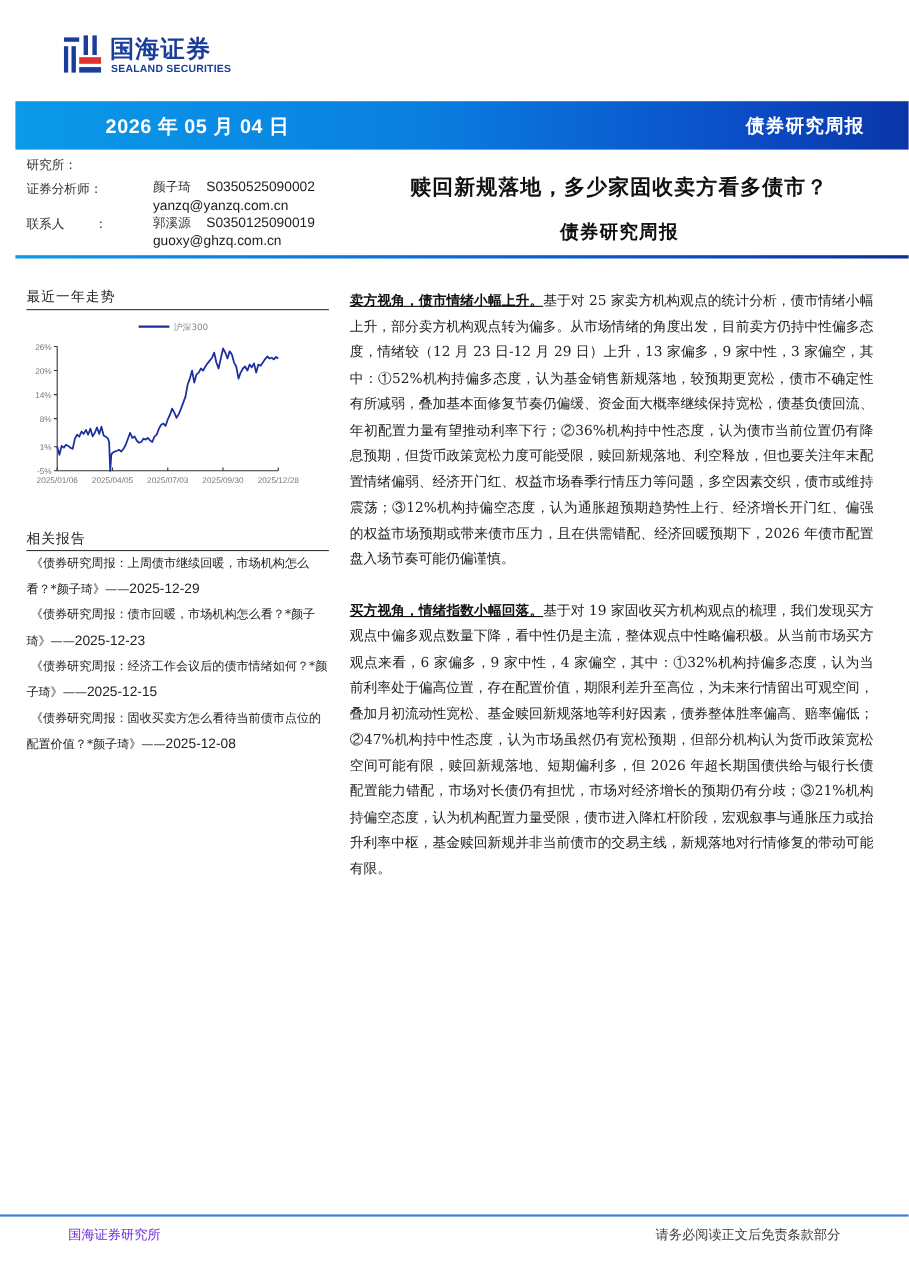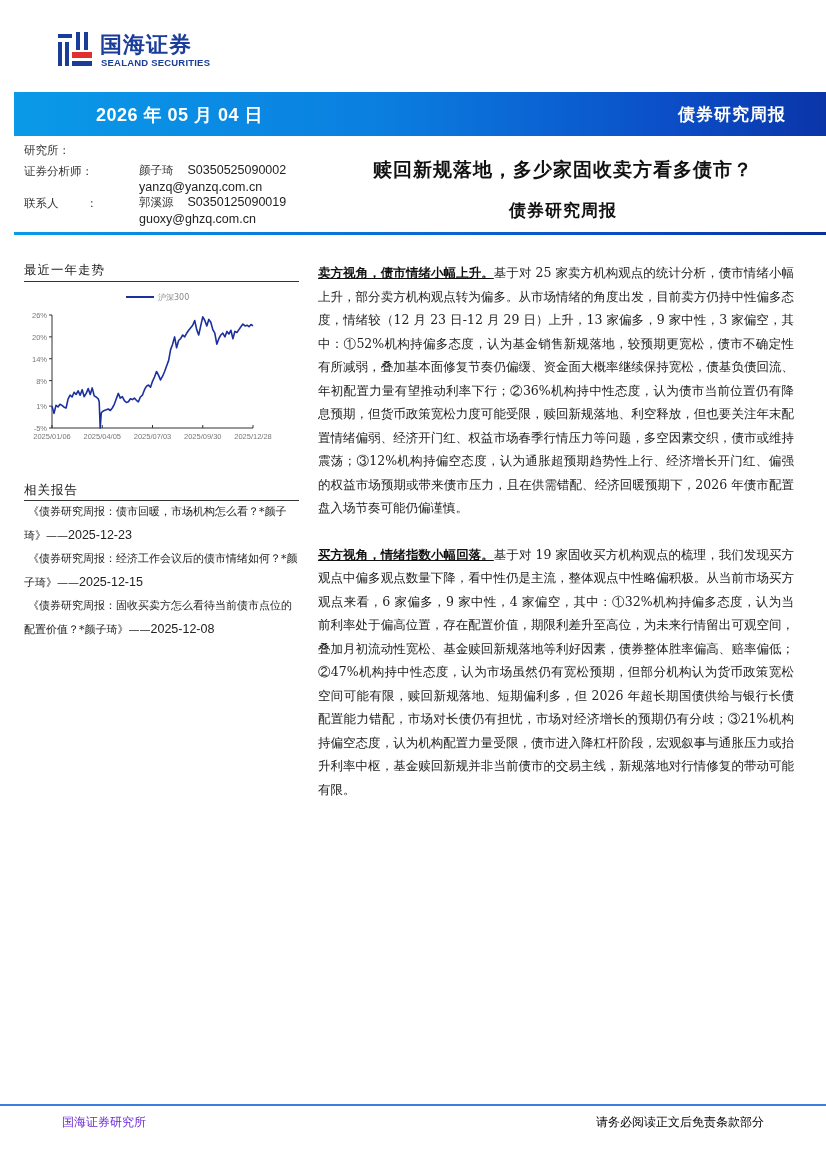--- a/index.html
+++ b/index.html
@@ -45,21 +45,21 @@
   .related-item { display:block; text-indent:4px; }
 
   
   .main { left:318px; width:476px; font-size:12.5px; line-height:23.5px; color:#222; text-align:justify; }
   .main p { margin:0 0 23px 0; }
   .main .lead { font-weight:bold; text-decoration:underline; color:#111; }
 
   
   .foot-line { left:0; top:1104px; width:826px; height:2px; background:#3a7fe0; }
   .foot-left { left:62px; top:1114px; font-size:12px; color:#6d28d9; }
-  .foot-right { right:62px; top:1114px; font-size:12px; color:#000000; }
+  .foot-right { right:62px; top:1114px; font-size:12px; color:#404040; }
 </style>
 </head>
 <body>
 
 <div class="abs logo">
   <svg class="abs logo-mark" viewBox="0 0 34 36">
     <rect x="0" y="2" width="14" height="4" fill="#1a3d9a"></rect>
     <rect x="0" y="10" width="4" height="24" fill="#1a3d9a"></rect>
     <rect x="7" y="10" width="4" height="24" fill="#1a3d9a"></rect>
     <rect x="18" y="0" width="4" height="18" fill="#1a3d9a"></rect>
@@ -132,20 +132,21 @@
         <text x="245" y="154" text-anchor="middle" font-size="7.5" fill="#777" font-family="Liberation Sans, sans-serif">2025/12/28</text>
       </g>
     <path id="series-line" fill="none" stroke-width="1.6" stroke-linejoin="round" d="M44.0,121.1 L46.0,128.4 L48.0,120.4 L50.0,121.9 L52.0,119.3 L54.0,120.4 L56.1,122.2 L58.1,123.0 L60.1,113.8 L62.1,110.2 L64.1,112.0 L66.1,107.3 L68.1,109.5 L70.1,105.8 L72.1,110.2 L74.2,104.7 L76.2,111.7 L78.2,108.4 L80.2,103.6 L82.2,109.5 L84.2,102.9 L86.2,110.9 L88.2,112.0 L90.2,113.8 L91.2,116.8 L92.2,143.0 L93.2,128.4 L94.3,126.6 L96.3,125.5 L98.3,124.8 L100.3,124.0 L102.3,125.5 L104.3,123.0 L106.3,119.3 L108.3,113.8 L110.3,108.4 L112.3,113.1 L114.3,111.7 L116.4,115.7 L118.4,117.5 L120.4,116.8 L122.4,113.8 L124.4,114.6 L126.4,113.1 L128.4,115.3 L130.4,116.8 L132.4,112.0 L134.4,110.2 L136.5,104.7 L138.5,101.1 L140.5,100.0 L142.5,102.2 L144.5,96.3 L146.5,92.0 L148.5,86.5 L150.5,90.1 L152.5,94.9 L154.6,91.2 L156.6,86.5 L158.6,81.0 L160.6,75.6 L162.6,64.6 L164.6,59.2 L166.6,51.9 L168.6,62.8 L170.6,55.5 L172.6,53.7 L174.7,50.0 L176.7,51.9 L178.7,48.2 L180.7,45.3 L182.7,42.8 L184.7,40.2 L186.7,35.5 L188.7,44.6 L190.7,50.0 L192.7,40.9 L194.8,31.8 L196.8,35.5 L198.8,40.9 L200.8,34.4 L202.8,37.3 L204.8,44.6 L206.8,48.2 L208.8,59.2 L210.8,53.7 L212.8,50.0 L214.8,48.2 L216.9,51.9 L218.9,46.4 L220.9,49.0 L222.9,45.3 L224.9,53.7 L226.9,46.4 L228.9,47.5 L230.9,44.6 L232.9,41.7 L234.9,39.1 L237.0,40.9 L239.0,40.2 L241.0,41.7 L243.0,39.5 L245.0,40.9 " stroke="#1b2f9e"></path>
   </svg>
 </div>
 
 <div class="abs side-head" style="top:482px;">相关报告</div>
 <div class="abs side-rule" style="top:500px;"></div>
 
 <div class="abs related">
+  <span class="related-item"><span>《债券研究周报：上周债市继续回暖，市场机构怎么看？*颜子琦》——</span><span class="num">2025-12-29</span></span>
   <span class="related-item"><span>《债券研究周报：债市回暖，市场机构怎么看？*颜子琦》——</span><span class="num">2025-12-23</span></span>
   <span class="related-item"><span>《债券研究周报：经济工作会议后的债市情绪如何？*颜子琦》——</span><span class="num">2025-12-15</span></span>
   <span class="related-item"><span>《债券研究周报：固收买卖方怎么看待当前债市点位的配置价值？*颜子琦》——</span><span class="num">2025-12-08</span></span>
 </div>
 
 <div class="abs main" style="top:261px;">
   <p><span class="lead">卖方视角，债市情绪小幅上升。</span><span>基于对 25 家卖方机构观点的统计分析，债市情绪小幅上升，部分卖方机构观点转为偏多。从市场情绪的角度出发，目前卖方仍持中性偏多态度，情绪较（12 月 23 日-12 月 29 日）上升，13 家偏多，9 家中性，3 家偏空，其中：①52%机构持偏多态度，认为基金销售新规落地，较预期更宽松，债市不确定性有所减弱，叠加基本面修复节奏仍偏缓、资金面大概率继续保持宽松，债基负债回流、年初配置力量有望推动利率下行；②36%机构持中性态度，认为债市当前位置仍有降息预期，但货币政策宽松力度可能受限，赎回新规落地、利空释放，但也要关注年末配置情绪偏弱、经济开门红、权益市场春季行情压力等问题，多空因素交织，债市或维持震荡；③12%机构持偏空态度，认为通胀超预期趋势性上行、经济增长开门红、偏强的权益市场预期或带来债市压力，且在供需错配、经济回暖预期下，2026 年债市配置盘入场节奏可能仍偏谨慎。</span></p>
   <p><span class="lead">买方视角，情绪指数小幅回落。</span><span>基于对 19 家固收买方机构观点的梳理，我们发现买方观点中偏多观点数量下降，看中性仍是主流，整体观点中性略偏积极。从当前市场买方观点来看，6 家偏多，9 家中性，4 家偏空，其中：①32%机构持偏多态度，认为当前利率处于偏高位置，存在配置价值，期限利差升至高位，为未来行情留出可观空间，叠加月初流动性宽松、基金赎回新规落地等利好因素，债券整体胜率偏高、赔率偏低；②47%机构持中性态度，认为市场虽然仍有宽松预期，但部分机构认为货币政策宽松空间可能有限，赎回新规落地、短期偏利多，但 2026 年超长期国债供给与银行长债配置能力错配，市场对长债仍有担忧，市场对经济增长的预期仍有分歧；③21%机构持偏空态度，认为机构配置力量受限，债市进入降杠杆阶段，宏观叙事与通胀压力或抬升利率中枢，基金赎回新规并非当前债市的交易主线，新规落地对行情修复的带动可能有限。</span></p>
 </div>
 

